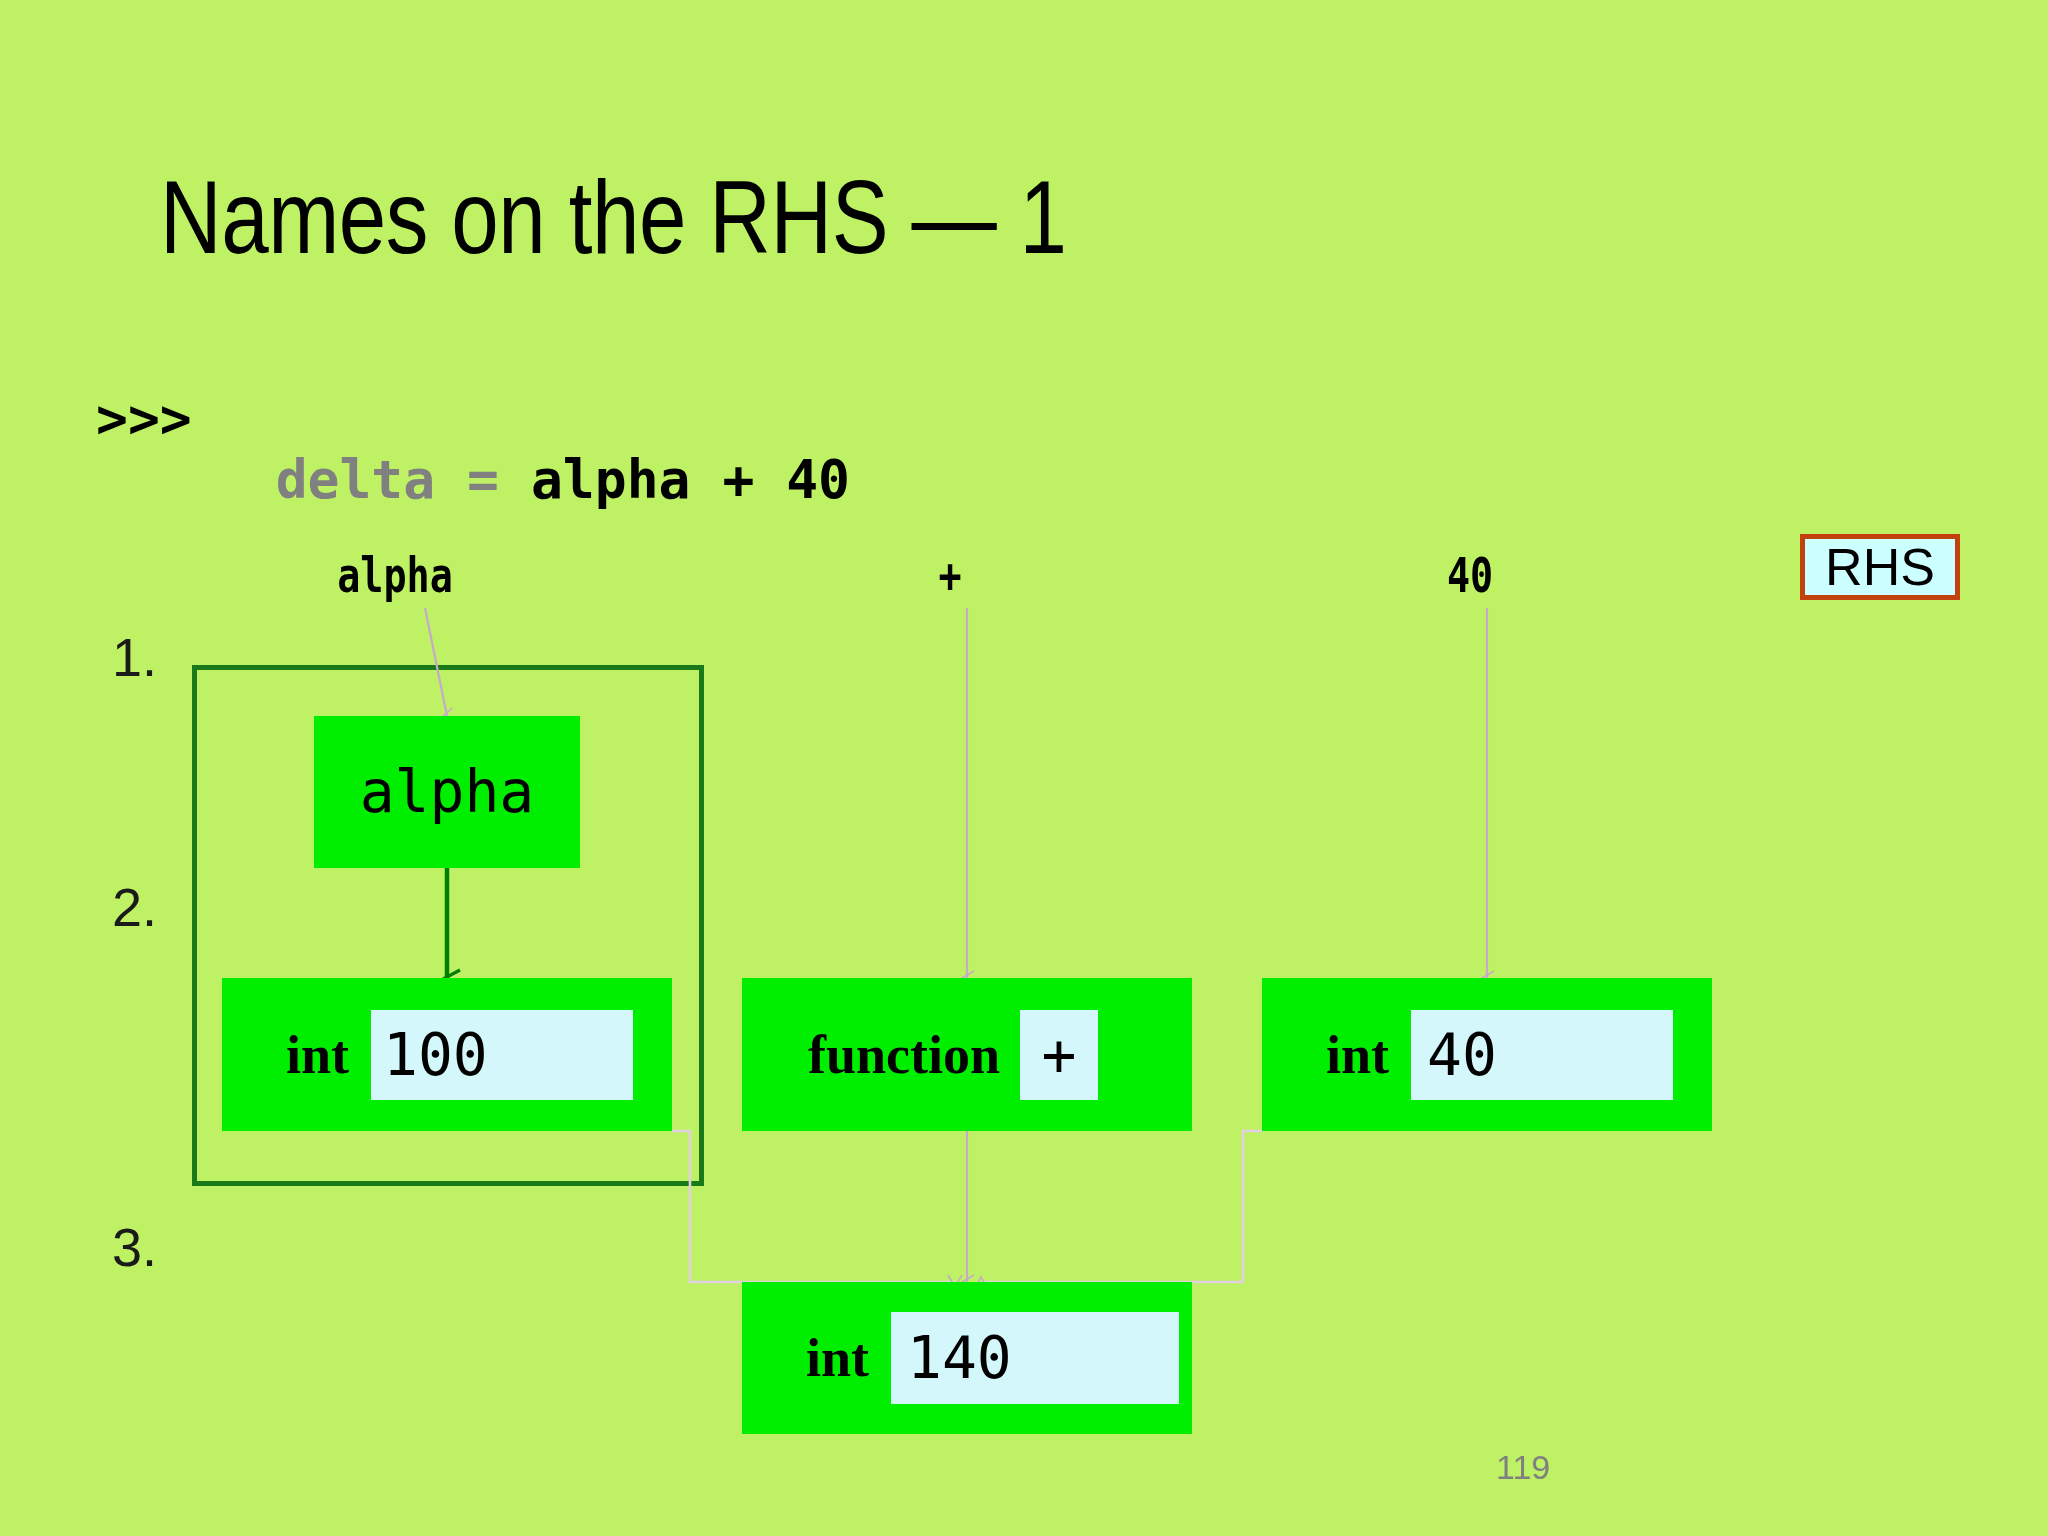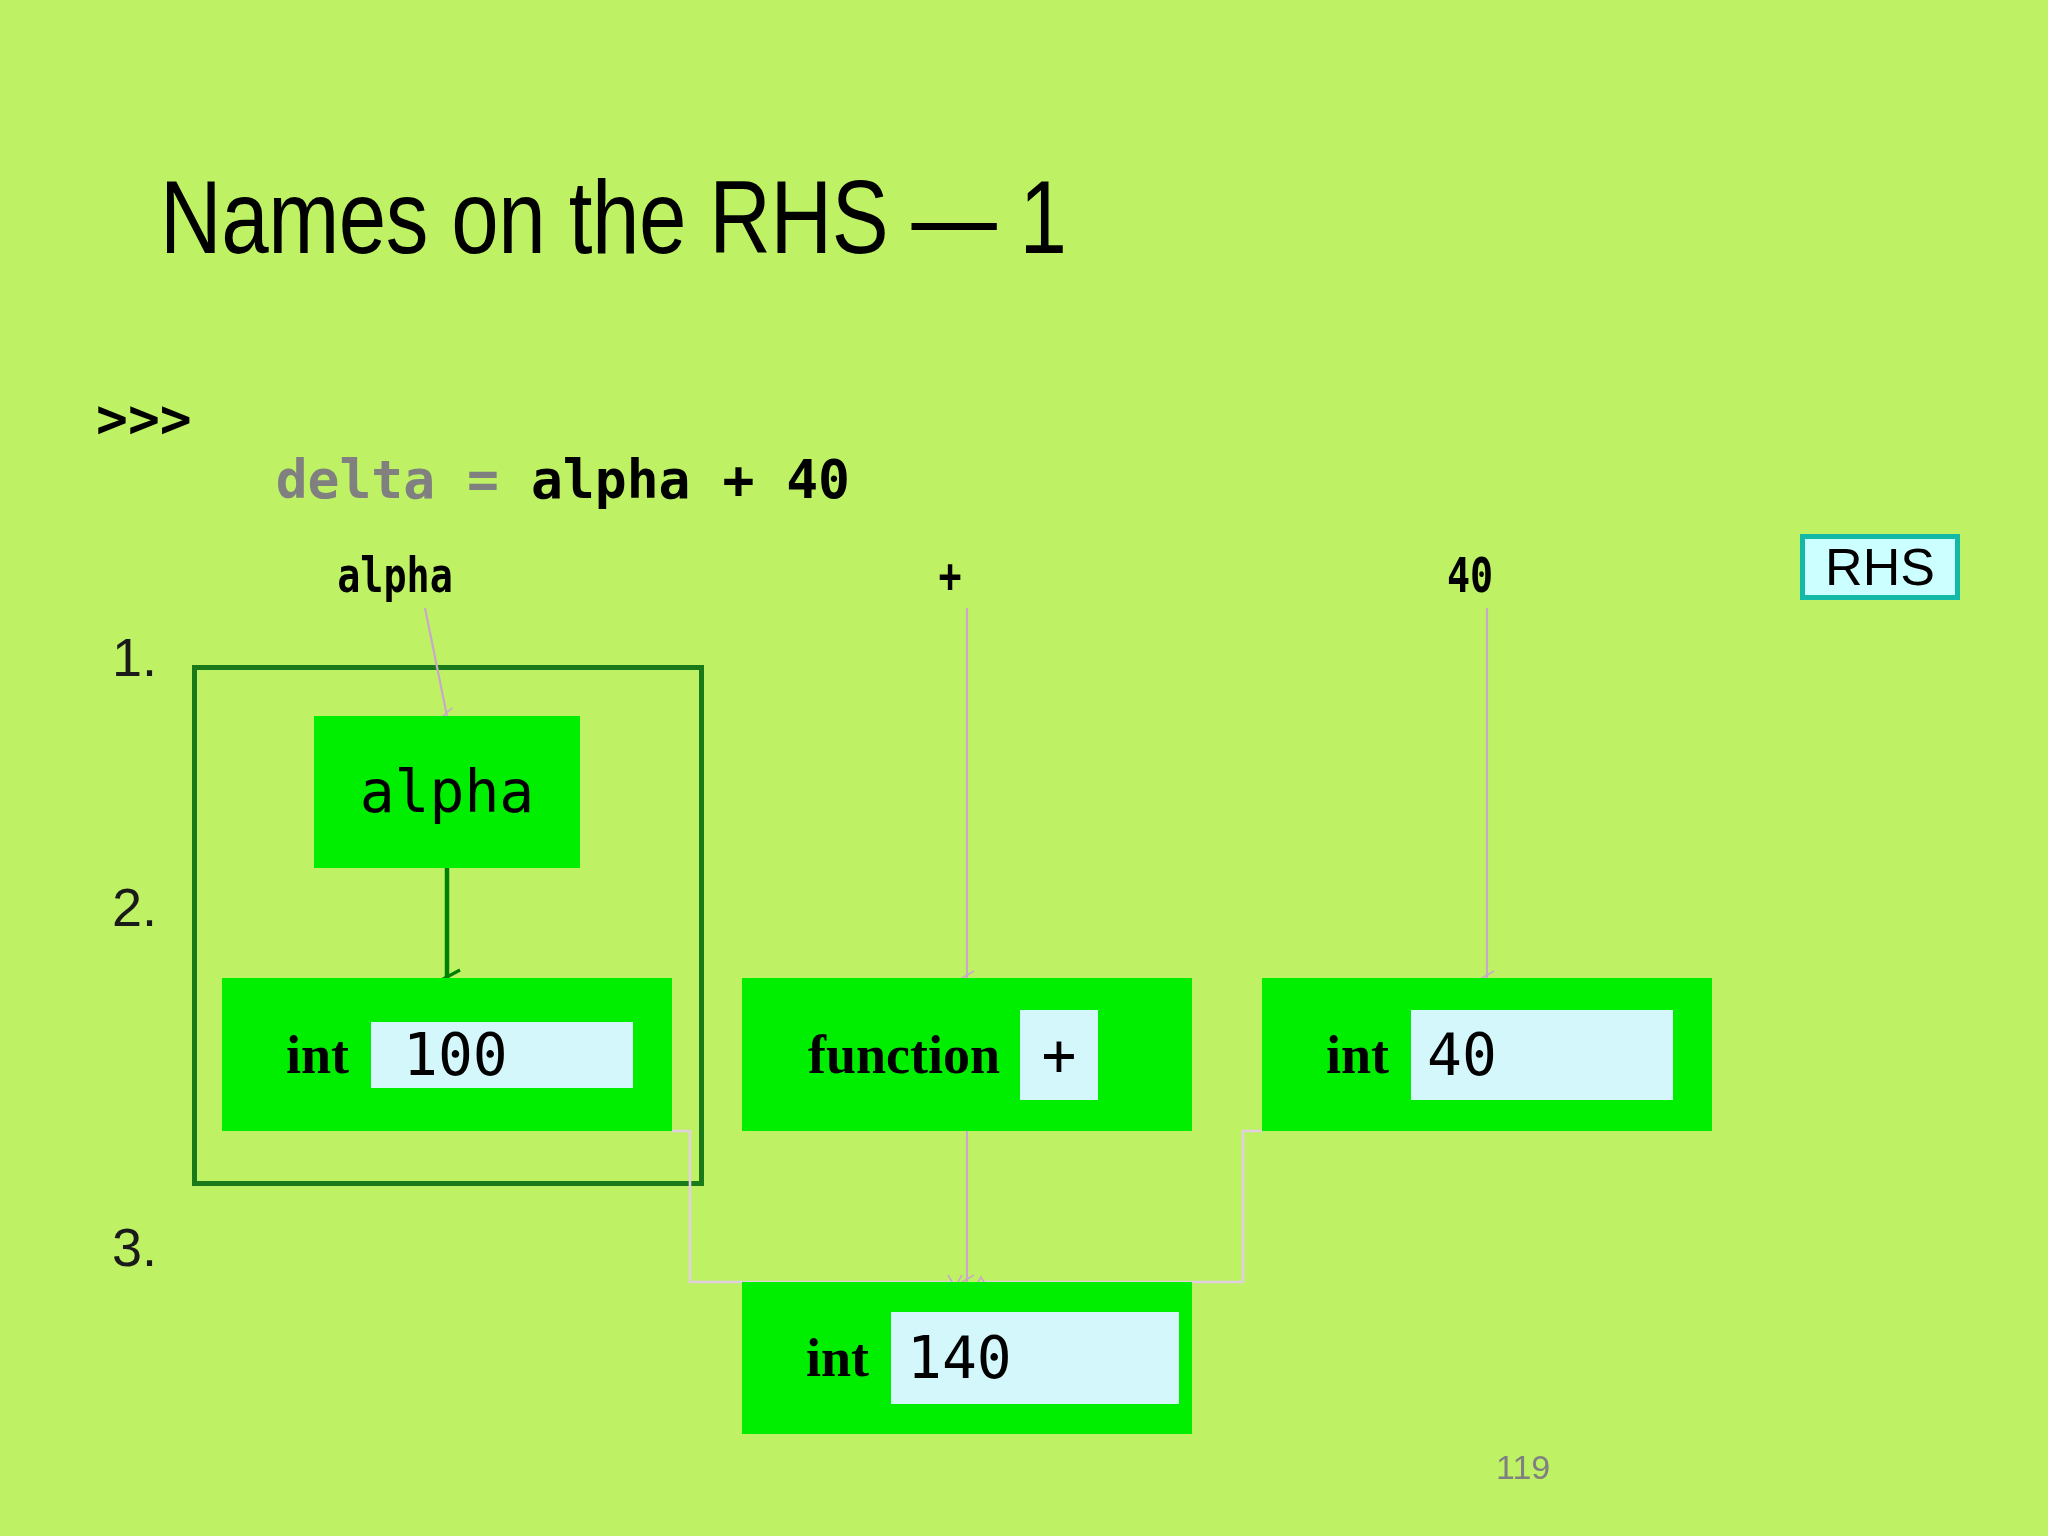--- a/index.html
+++ b/index.html
@@ -90,21 +90,21 @@
   #lbl-forty { left: 1320px; top: 547px; width: 300px; }
 
   
   #rhs-badge {
     position: absolute;
     left: 1800px;
     top: 534px;
     width: 160px;
     height: 66px;
     background: #ccffff;
-    border: 5px solid #14b8a6;
+    border: 5px solid #c2410c;
     box-sizing: border-box;
     display: flex;
     align-items: center;
     justify-content: center;
     font-family: "Liberation Sans", sans-serif;
     font-size: 52px;
     color: #000000;
     line-height: 1;
   }
 
@@ -166,23 +166,23 @@
   
   #box-int100 {
     left: 222px;
     top: 978px;
     width: 450px;
     height: 153px;
     padding-left: 32px;
   }
   #box-int100 .valbox {
     width: 262px;
-    height: 66px;
+    height: 90px;
     margin-left: 22px;
-    padding-left: 32px;
+    padding-left: 12px;
   }
 
   
   #box-func {
     left: 742px;
     top: 978px;
     width: 450px;
     height: 153px;
     padding-left: 34px;
     align-items: center;

